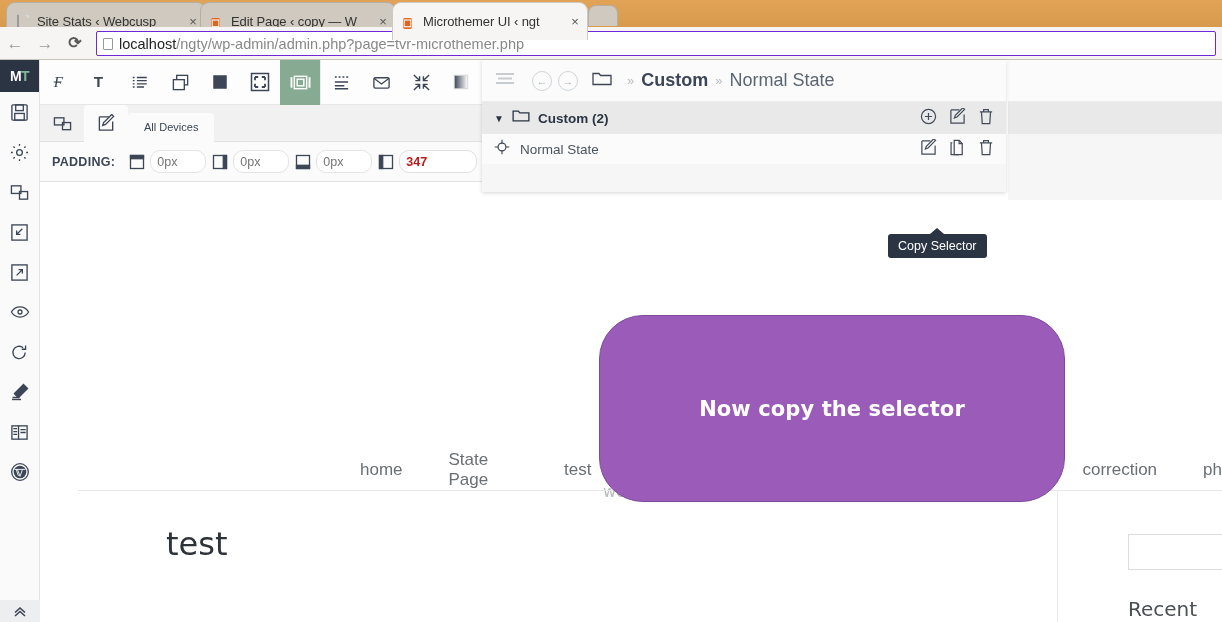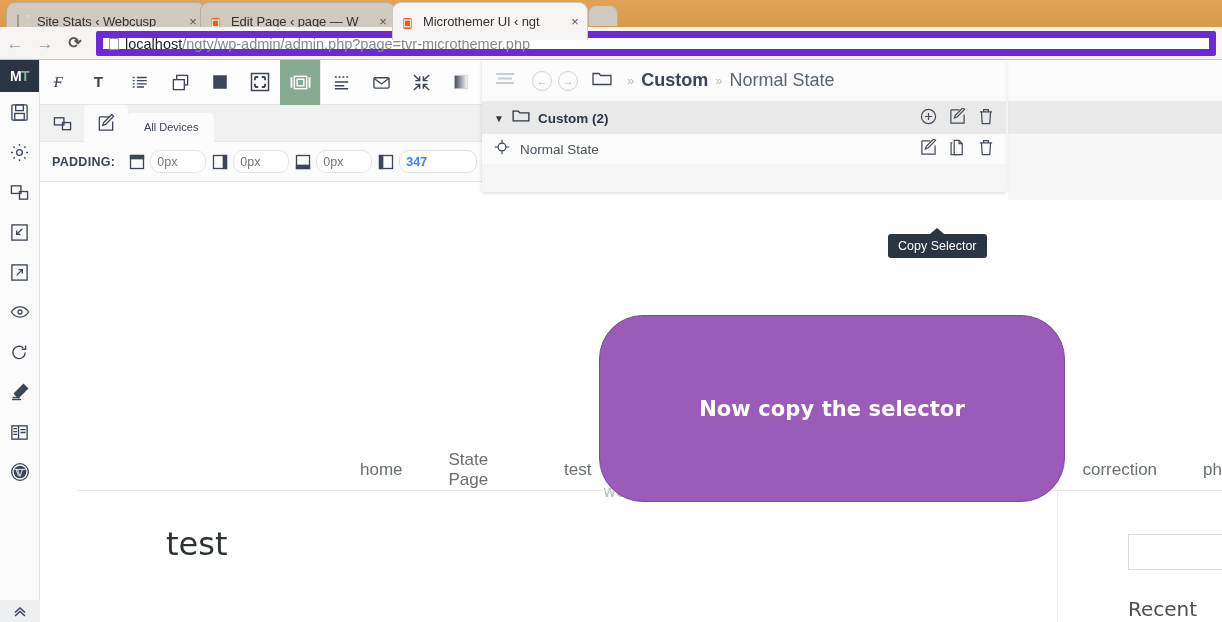--- a/index.html
+++ b/index.html
@@ -73,21 +73,21 @@
     background: #f6f5f3; border-bottom: 1px solid #c9c4bb;
     display: flex; align-items: center;
   }
   .nav-btn {
     width: 30px; text-align: center; font-size: 17px; color: #9b9b9b;
     line-height: 1;
   }
   #reload-btn { color: #5a5a5a; font-size: 16px; font-weight: bold; }
   #omnibox {
     position: absolute; left: 96px; top: 4px; width: 1120px; height: 25px;
-    background: #fff; border: 7px solid #6d28d9; border-radius: 2px;
+    background: #fff; border: 1px solid #6d28d9; border-radius: 2px;
     display: flex; align-items: center; padding: 0 6px;
     font-size: 14.5px;
   }
   #omnibox-icon {
     width: 10px; height: 12px; margin-right: 6px; flex: none;
     background: #fff; border: 1px solid #999; border-radius: 1px;
     position: relative;
   }
   #url-text { color: #222; white-space: nowrap; }
   #url-text .dim { color: #888; }
@@ -158,21 +158,21 @@
     letter-spacing: 0.3px; margin-right: 14px;
   }
   .pad-group { display: flex; align-items: center; margin-right: 6px; }
   .pad-icon { width: 16px; height: 16px; color: #3c4656; margin-right: 5px; flex: none; }
   .pad-input {
     width: 56px; height: 23px; border: 1px solid #e4e4e4; background: #fff;
     border-radius: 10px; font-size: 12.5px; color: #b6b6b6;
     font-family: "Liberation Sans", sans-serif;
     padding: 0 6px; outline: none;
   }
-  .pad-input.filled { color: #3b82f6; font-weight: bold; border-color: #e0e0e0; }
+  .pad-input.filled { color: #b91c1c; font-weight: bold; border-color: #e0e0e0; }
 
   
   #selector-panel {
     position: absolute; left: 482px; top: 0; width: 524px;
     background: #f6f6f6;
     box-shadow: 0 1px 4px rgba(0,0,0,.16);
   }
   #sel-head {
     height: 42px; background: #fbfbfb; border-bottom: 1px solid #ececec;
     display: flex; align-items: center; padding: 0 12px;
@@ -289,21 +289,21 @@
 <div id="browser-chrome">
 
   <div id="tab-strip">
     <div class="tab" style="left:6px; width:200px;">
       <span class="tab-favicon"><span class="favicon-doc"></span></span>
       <span class="tab-title">Site Stats ‹ Webcusp</span>
       <span class="tab-close">×</span>
     </div>
     <div class="tab" style="left:200px; width:196px;">
       <span class="tab-favicon"><span class="favicon-wp">☐</span></span>
-      <span class="tab-title">Edit Page ‹ page — W</span>
+      <span class="tab-title">Edit Page ‹ copy — W</span>
       <span class="tab-close">×</span>
     </div>
     <div class="tab active" style="left:392px; width:196px;">
       <span class="tab-favicon"><span class="favicon-wp">☐</span></span>
       <span class="tab-title">Microthemer UI ‹ ngt</span>
       <span class="tab-close">×</span>
     </div>
     <div id="tab-newtab"></div>
   </div>
 

